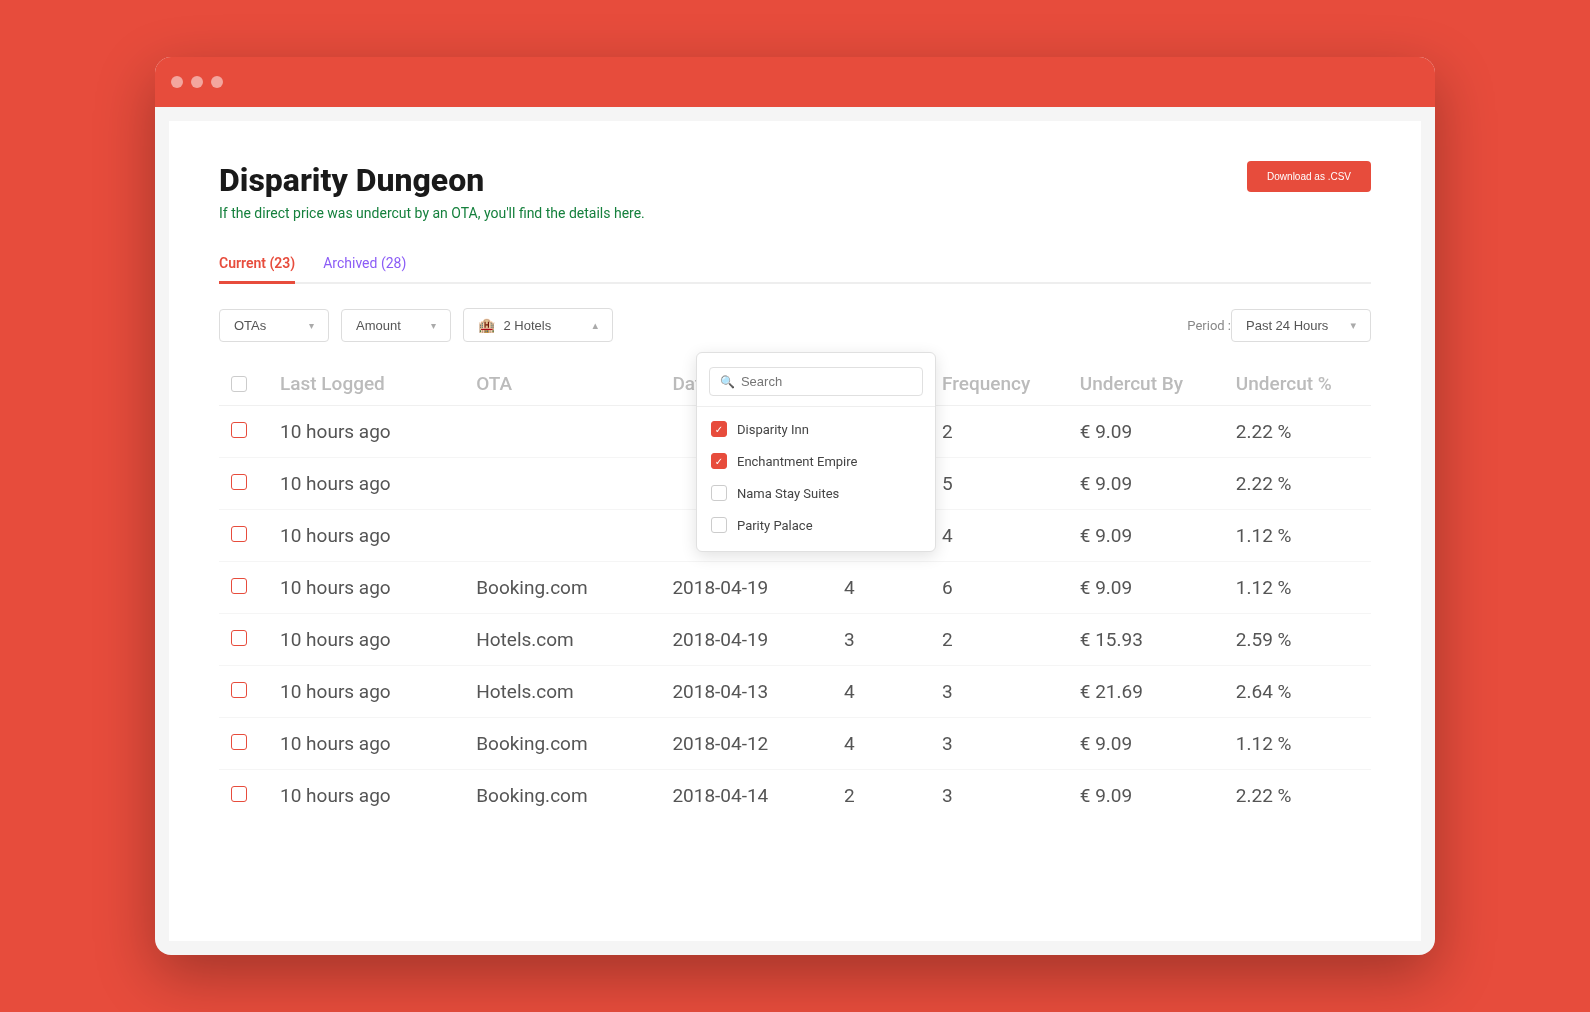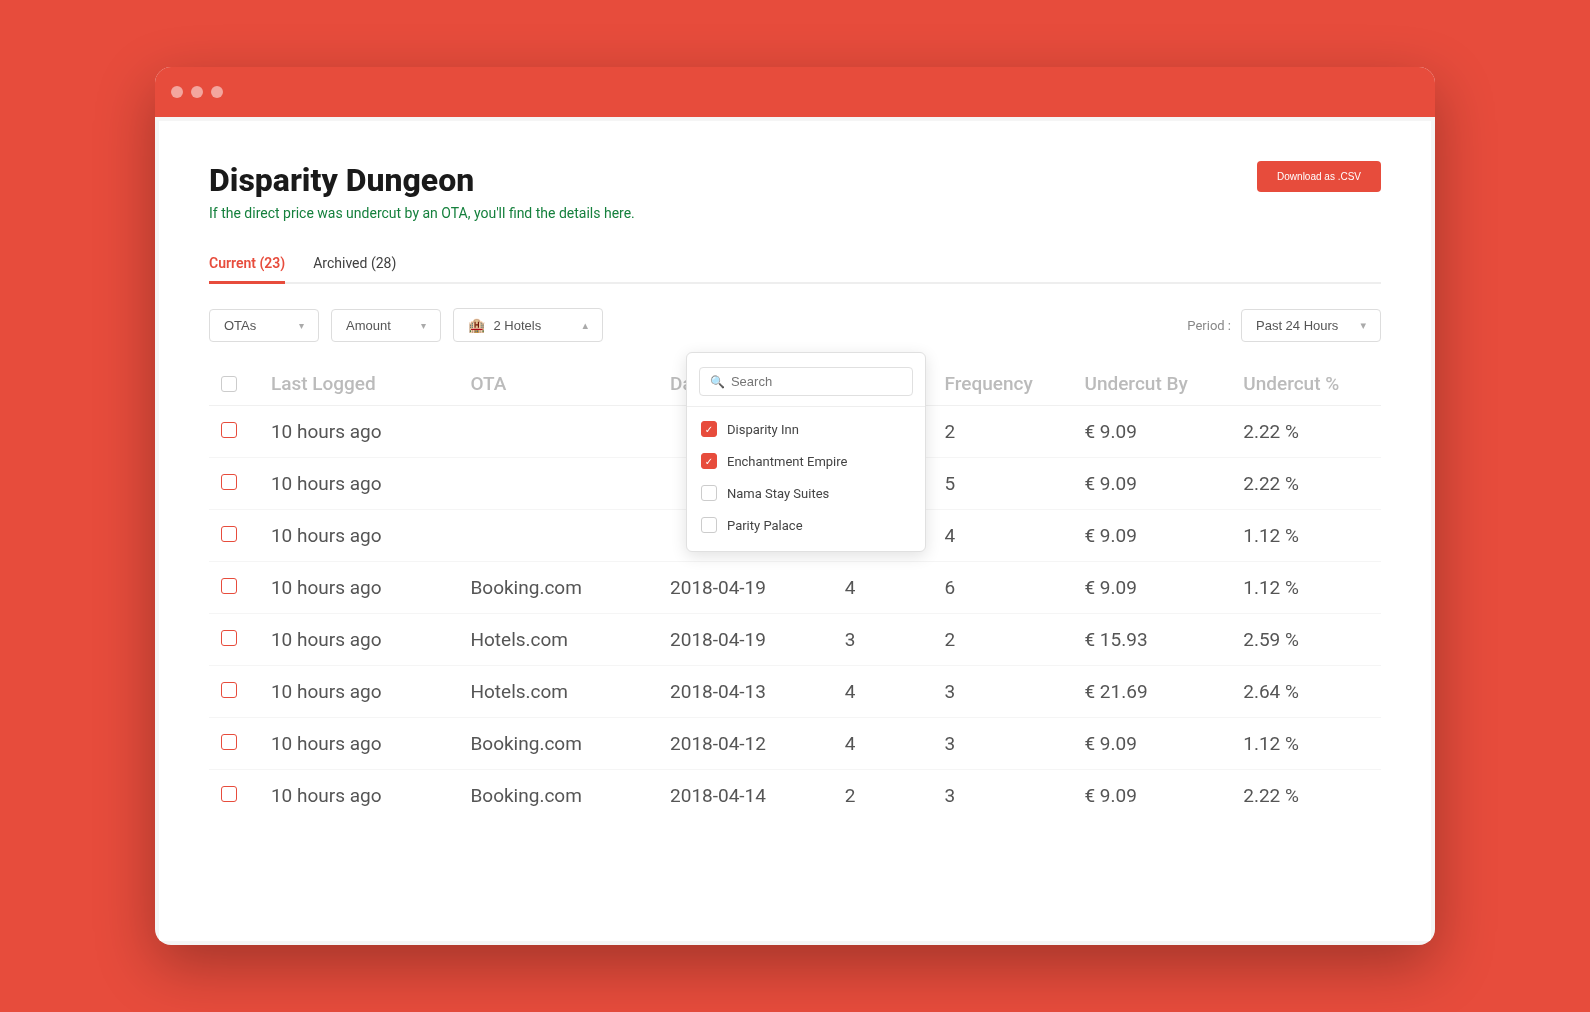--- a/index.html
+++ b/index.html
@@ -28,21 +28,21 @@
       padding: 0 16px;
       gap: 8px;
     }
     .chrome-dot {
       width: 12px; height: 12px;
       border-radius: 50%;
       background: rgba(255,255,255,0.5);
     }
     .content-area {
       background: #fff;
-      margin: 4px;
+      margin: 14px;
       padding: 40px 50px 40px 50px;
       min-height: 820px;
       position: relative;
     }
     .page-header {
       display: flex;
       justify-content: space-between;
       align-items: flex-start;
       margin-bottom: 24px;
     }
@@ -70,21 +70,21 @@
       display: flex;
       gap: 0;
       margin-bottom: 24px;
       border-bottom: 2px solid #eee;
     }
     .tab {
       padding: 10px 0;
       margin-right: 28px;
       font-size: 14px;
       cursor: pointer;
-      color: #404040;
+      color: #8b5cf6;
       border-bottom: 3px solid transparent;
       margin-bottom: -2px;
     }
     .tab.active {
       color: #e74c3c;
       border-bottom-color: #e74c3c;
       font-weight: 600;
     }
     .filters-row {
       display: flex;
@@ -125,21 +125,20 @@
       cursor: pointer;
       display: flex;
       align-items: center;
       gap: 8px;
       min-width: 150px;
     }
     .period-area {
       margin-left: auto;
       display: flex;
       align-items: center;
-      gap: 10px;
     }
     .period-label {
       font-size: 13px;
       color: #888;
     }
     .period-select {
       border: 1px solid #ddd;
       background: #fff;
       padding: 8px 14px;
       border-radius: 4px;

